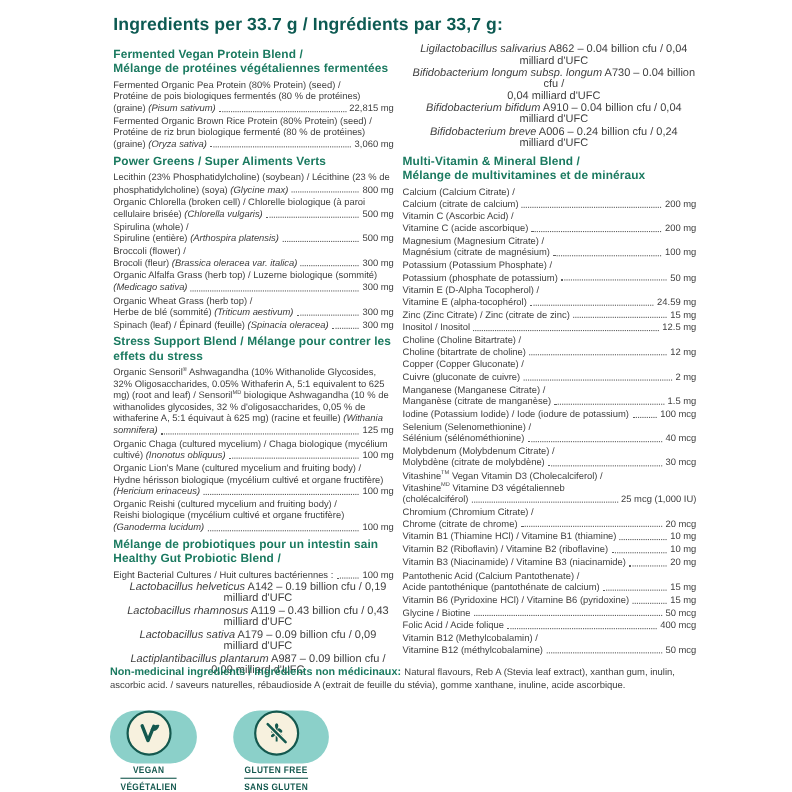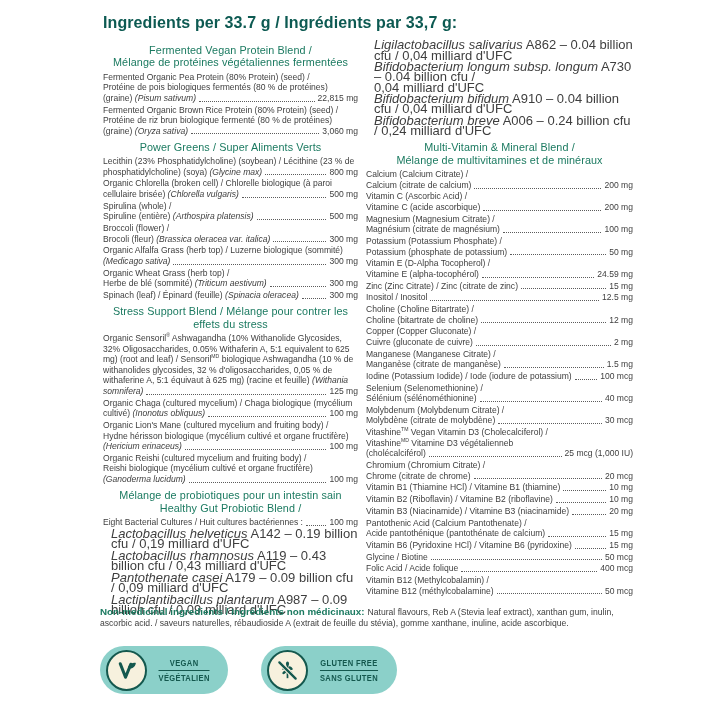--- a/index.html
+++ b/index.html
@@ -3,32 +3,32 @@
 <meta charset="utf-8">
 <style>
   html,body{margin:0;padding:0;background:#ffffff;}
   .page{position:relative;width:720px;height:720px;background:#fff;overflow:hidden;
         font-family:"Liberation Sans",sans-serif;-webkit-font-smoothing:antialiased;}
   .content{position:absolute;left:103px;top:14px;width:530px;}
   .title{font-size:16px;font-weight:700;color:#0d5a52;letter-spacing:.1px;margin-bottom:7px;}
   .cols{display:flex;gap:8px;}
   .col{width:255px;}
   .col.right{width:267px;}
-  .sec-h{color:#1b7a60;font-weight:400;font-size:10.8px;line-height:12.9px;letter-spacing:.1px;margin:4.5px 0 2.5px;text-align:center;}
+  .sec-h{color:#1b7a60;font-weight:700;font-size:10.8px;line-height:12.9px;letter-spacing:.1px;margin:4.5px 0 2.5px;}
   .item{margin:0 0 1.2px 0;}
   .ln,.lastln{font-size:8.55px;line-height:10.55px;color:#3e3e3e;}
   .lastln{display:flex;align-items:flex-end;}
   .lead{flex:1 1 auto;min-width:6px;border-bottom:1.4px dotted #5c5c5c;margin:0 3px 1.8px 3px;}
   .amt{white-space:nowrap;}
-  .sub{font-size:13px;line-height:10.2px;color:#3e3e3e;margin:1.4px 0 1.4px 8px;}
+  .sub{font-size:10px;line-height:10.2px;color:#3e3e3e;margin:1.4px 0 1.4px 8px;text-align:center;}
   sup{font-size:.6em;line-height:0;vertical-align:super;}
   .footer{position:absolute;left:100px;top:606px;width:534px;font-size:8.6px;line-height:11px;color:#3e3e3e;}
   .flead{font-weight:700;color:#1b7a60;font-size:9.8px;padding-right:3px;}
   .badges{position:absolute;left:100px;top:646px;display:flex;gap:33px;}
-  .pill{height:48px;border-radius:25px;background:#8bd0c9;display:flex;align-items:center;gap:8px;padding:0 15px 0 6px;}
+  .pill{height:48px;border-radius:25px;background:#8bd0c9;display:flex;align-items:center;gap:8px;padding:0 15px 0 6px;flex-direction:column;}
   .circ{width:37px;height:37px;border-radius:50%;background:#f7f1de;border:2.6px solid #14584e;
         display:flex;align-items:center;justify-content:center;flex:0 0 auto;}
   .blabels{display:flex;flex-direction:column;align-items:center;color:#14584e;font-weight:700;
            font-size:8.6px;letter-spacing:.4px;transform:scaleX(.88);}
   .bdiv{align-self:stretch;border-top:1.4px solid #14584e;margin:2px 0;}
 </style>
 </head>
 <body>
 
 <div class="page">
@@ -169,21 +169,21 @@
               <span class="amt">100 mg</span>
             </div>
           </div>
           <div class="sub">
             <div class=""><i>Lactobacillus helveticus</i> A142 – 0.19 billion cfu / 0,19 milliard d'UFC</div>
           </div>
           <div class="sub">
             <div class=""><i>Lactobacillus rhamnosus</i> A119 – 0.43 billion cfu / 0,43 milliard d'UFC</div>
           </div>
           <div class="sub">
-            <div class=""><i>Pantothenate casei</i> A179 – 0.09 billion cfu / 0,09 milliard d'UFC</div>
+            <div class=""><i>Lactobacillus sativa</i> A179 – 0.09 billion cfu / 0,09 milliard d'UFC</div>
           </div>
           <div class="sub">
             <div class=""><i>Lactiplantibacillus plantarum</i> A987 – 0.09 billion cfu / 0,09 milliard d'UFC</div>
           </div>
         </div>
       <div class="col right">
           <div class="sub">
             <div class=""><i>Ligilactobacillus salivarius</i> A862 – 0.04 billion cfu / 0,04 milliard d'UFC</div>
           </div>
           <div class="sub">

